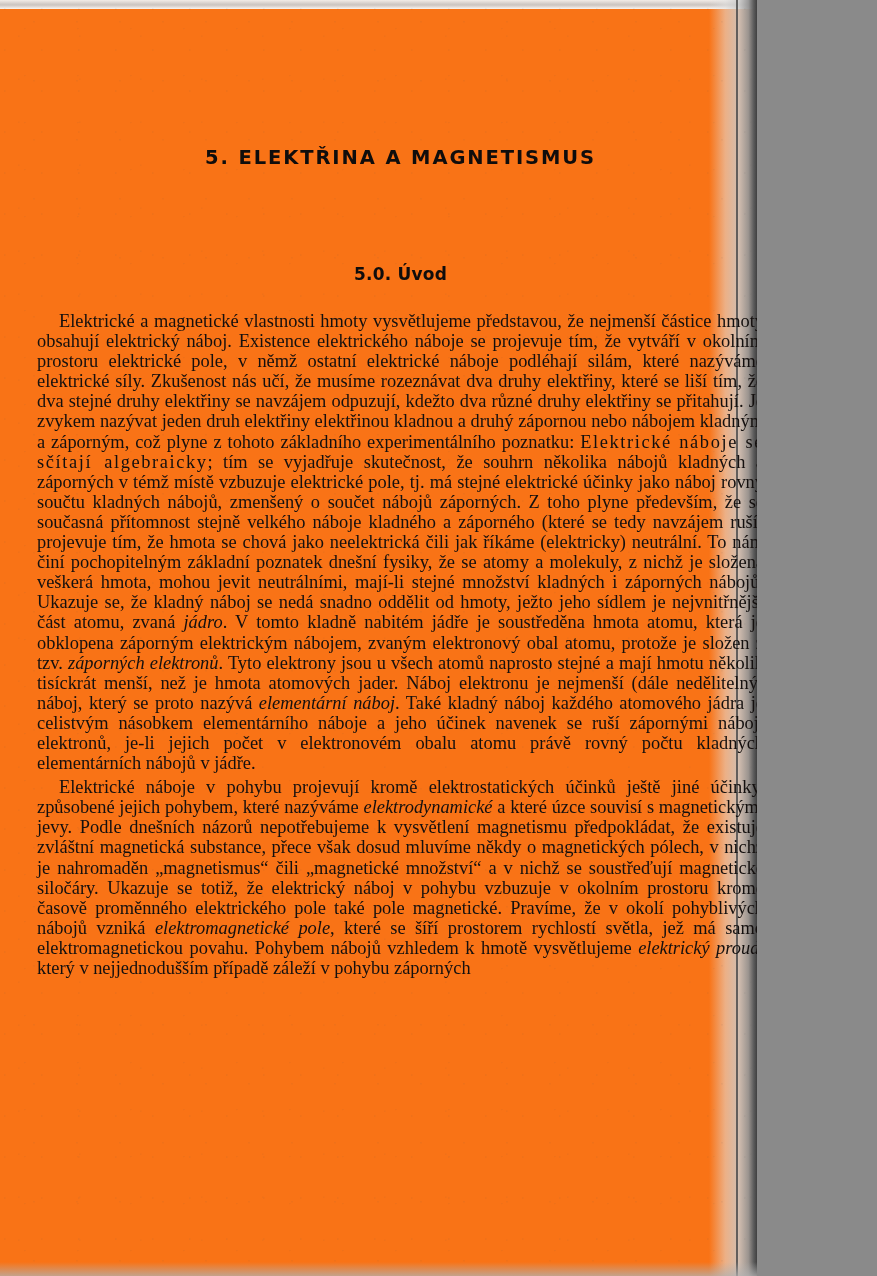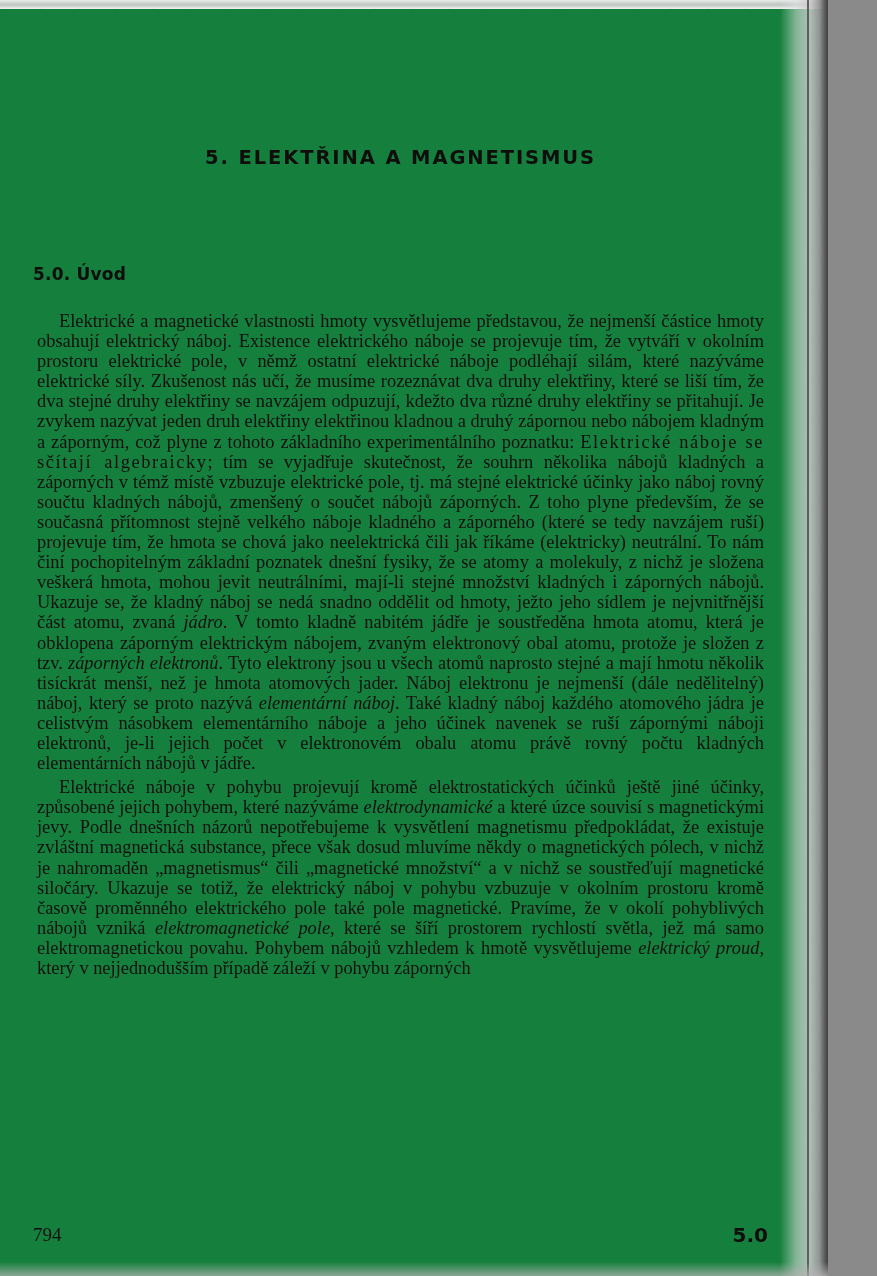--- a/index.html
+++ b/index.html
@@ -2,23 +2,23 @@
 <html><head>
 <meta charset="utf-8">
 <style>
   html, body {
     margin: 0;
     padding: 0;
     background: #8a8a8a;
   }
   #page {
     position: relative;
-    width: 828px;
+    width: 757px;
     height: 1276px;
-    background: #15803d;
+    background: #f97316;
     overflow: hidden;
     font-family: "Liberation Serif", "DejaVu Serif", serif;
     color: #14100f;
   }
   
   #scan-top-edge {
     position: absolute;
     left: 0; top: 0;
     width: 877px; height: 9px;
     background: linear-gradient(to bottom,
@@ -81,21 +81,21 @@
     font-family: "DejaVu Sans", sans-serif;
     font-weight: bold;
     font-size: 19.5px;
     letter-spacing: 1.9px;
     color: #100d0c;
   }
   #section-heading {
     position: absolute;
     left: 0; top: 250px;
     width: 735px;
-    text-align: left;
+    text-align: center;
     font-family: "DejaVu Sans", sans-serif;
     font-weight: bold;
     font-size: 17px;
     letter-spacing: .2px;
     color: #100d0c;
   }
   #body-text {
     position: absolute;
     left: 0; top: 307px;
     width: 735px;
@@ -147,21 +147,17 @@
 
     <h1 id="chapter-title">5. ELEKTŘINA A MAGNETISMUS</h1>
 
     <h2 id="section-heading">5.0. Úvod</h2>
 
     <div id="body-text">
         <p>Elektrické a magnetické vlastnosti hmoty vysvětlujeme představou, že nejmenší částice hmoty obsahují elektrický náboj. Existence elektrického náboje se projevuje tím, že vytváří v okolním prostoru elektrické pole, v němž ostatní elektrické náboje podléhají silám, které nazýváme elektrické síly. Zkušenost nás učí, že musíme rozeznávat dva druhy elektřiny, které se liší tím, že dva stejné druhy elektřiny se navzájem odpuzují, kdežto dva různé druhy elektřiny se přitahují. Je zvykem nazývat jeden druh elektřiny elektřinou kladnou a druhý zápornou nebo nábojem kladným a záporným, což plyne z tohoto základního experimentálního poznatku: <span class="sp">Elektrické náboje se sčítají algebraicky</span>; tím se vyjadřuje skutečnost, že souhrn několika nábojů kladných a záporných v témž místě vzbuzuje elektrické pole, tj. má stejné elektrické účinky jako náboj rovný součtu kladných nábojů, zmenšený o součet nábojů záporných. Z toho plyne především, že se současná přítomnost stejně velkého náboje kladného a záporného (které se tedy navzájem ruší) projevuje tím, že hmota se chová jako neelektrická čili jak říkáme (elektricky) neutrální. To nám činí pochopitelným základní poznatek dnešní fysiky, že se atomy a molekuly, z nichž je složena veškerá hmota, mohou jevit neutrálními, mají-li stejné množství kladných i záporných nábojů. Ukazuje se, že kladný náboj se nedá snadno oddělit od hmoty, ježto jeho sídlem je nejvnitřnější část atomu, zvaná <span class="it">jádro</span>. V tomto kladně nabitém jádře je soustředěna hmota atomu, která je obklopena záporným elektrickým nábojem, zvaným elektronový obal atomu, protože je složen z tzv. <span class="it">záporných elektronů</span>. Tyto elektrony jsou u všech atomů naprosto stejné a mají hmotu několik tisíckrát menší, než je hmota atomových jader. Náboj elektronu je nejmenší (dále nedělitelný) náboj, který se proto nazývá <span class="it">elementární náboj</span>. Také kladný náboj každého atomového jádra je celistvým násobkem elementárního náboje a jeho účinek navenek se ruší zápornými náboji elektronů, je-li jejich počet v elektronovém obalu atomu právě rovný počtu kladných elementárních nábojů v jádře.</p>
         <p>Elektrické náboje v pohybu projevují kromě elektrostatických účinků ještě jiné účinky, způsobené jejich pohybem, které nazýváme <span class="it">elektrodynamické</span> a které úzce souvisí s magnetickými jevy. Podle dnešních názorů nepotřebujeme k vysvětlení magnetismu předpokládat, že existuje zvláštní magnetická substance, přece však dosud mluvíme někdy o magnetických pólech, v nichž je nahromaděn „magnetismus“ čili „magnetické množství“ a v nichž se soustřeďují magnetické siločáry. Ukazuje se totiž, že elektrický náboj v pohybu vzbuzuje v okolním prostoru kromě časově proměnného elektrického pole také pole magnetické. Pravíme, že v okolí pohyblivých nábojů vzniká <span class="it">elektromagnetické pole</span>, které se šíří prostorem rychlostí světla, jež má samo elektromagnetickou povahu. Pohybem nábojů vzhledem k hmotě vysvětlujeme <span class="it">elektrický proud</span>, který v nejjednodušším případě záleží v pohybu  záporných</p>
       </div>
 
-    <div id="footer">
-      <div id="page-number">794</div>
-      <div id="section-marker">5.0</div>
-    </div>
 
   </div>
 
   <div id="scan-noise"></div>
 </div>
 
 </body></html>

